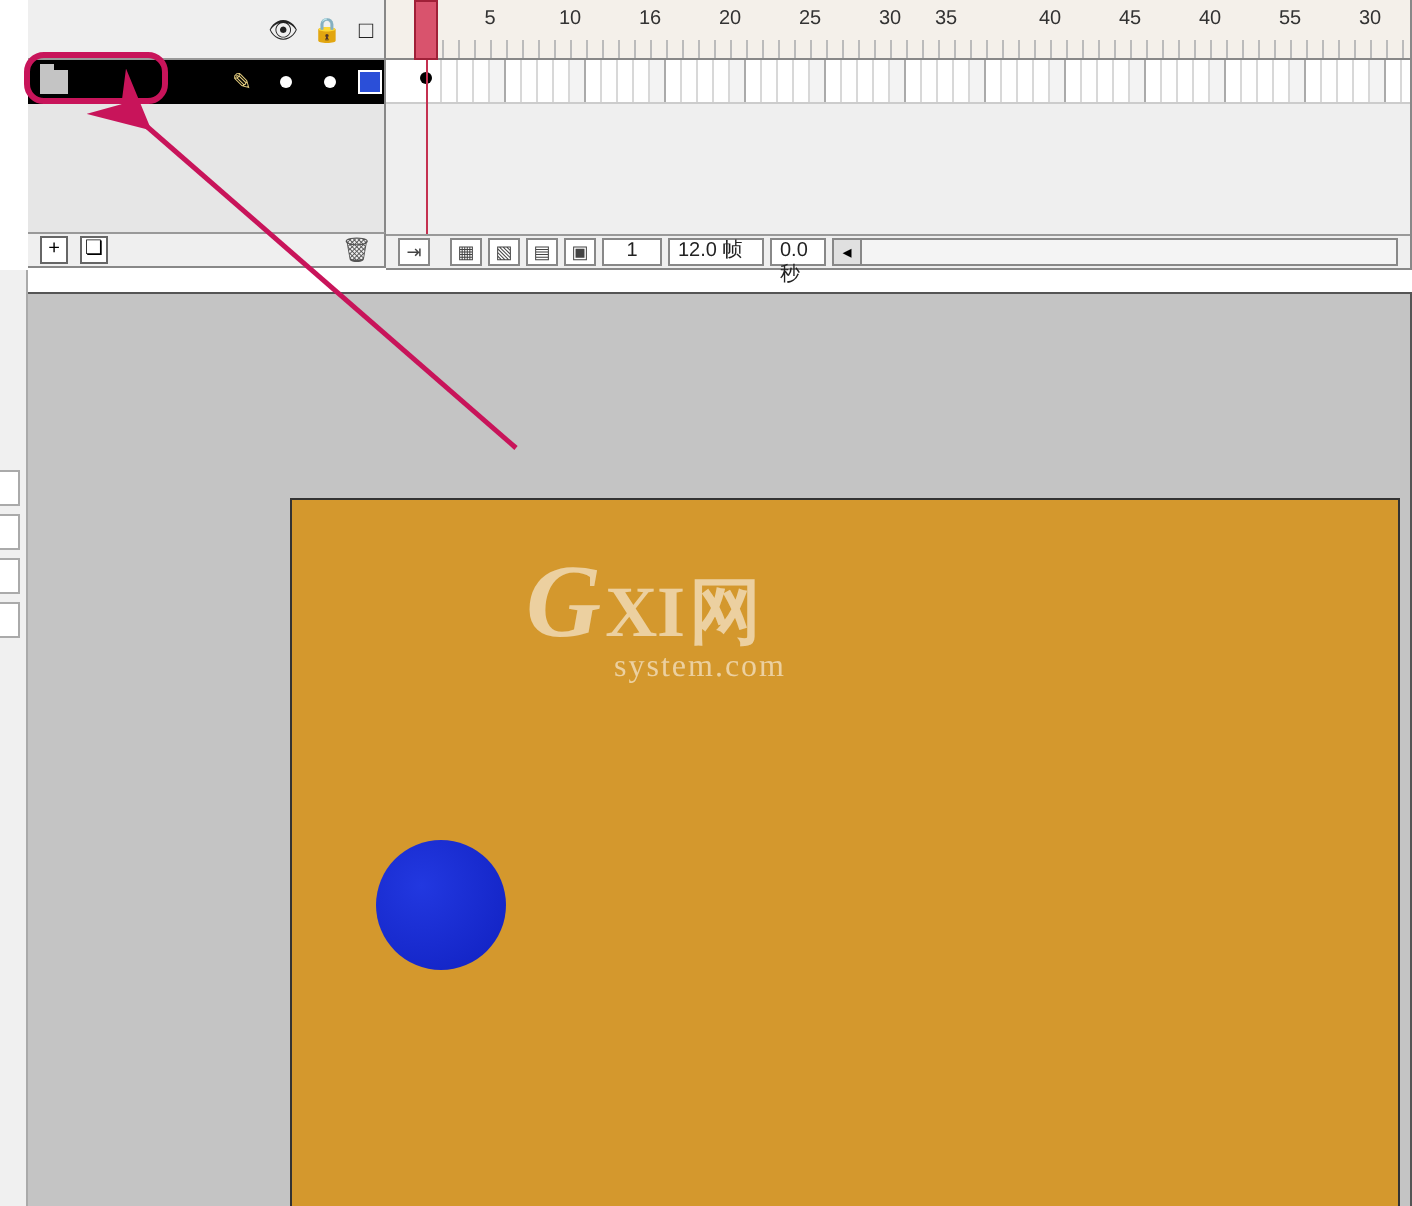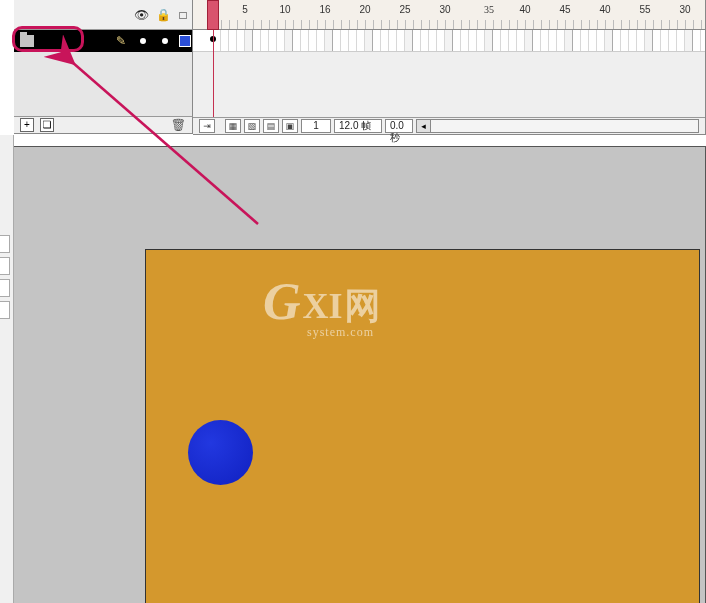--- a/index.html
+++ b/index.html
@@ -312,21 +312,21 @@
     margin-left: 2px;
   }
   .watermark .cn {
     font-size: 36px;
     font-weight: bold;
     font-family: "SimHei","Microsoft YaHei",sans-serif;
     margin-left: 2px;
   }
   .watermark .sub {
     display: block;
-    font-size: 12px;
+    font-size: 16px;
     letter-spacing: 1px;
     margin-left: 44px;
     margin-top: -6px;
   }
 
   
   .annotation-box {
     position: absolute;
     border: 3px solid #c8145a;
     border-radius: 10px;
@@ -435,21 +435,21 @@
         <div class="ruler-tick" style="left: 492px; top: 20px; height: 10px;"></div>
         <div class="ruler-tick" style="left: 500px; top: 20px; height: 10px;"></div>
         <div class="ruler-tick" style="left: 508px; top: 20px; height: 10px;"></div>
         <div class="ruler-label" style="left: 20px;">1</div>
         <div class="ruler-label" style="left: 52px;">5</div>
         <div class="ruler-label" style="left: 92px;">10</div>
         <div class="ruler-label" style="left: 132px;">16</div>
         <div class="ruler-label" style="left: 172px;">20</div>
         <div class="ruler-label" style="left: 212px;">25</div>
         <div class="ruler-label" style="left: 252px;">30</div>
-        <div class="ruler-label" style="left: 296px; font-family: Liberation Serif, serif;">35</div>
+        <div class="ruler-label" style="left: 280px;">35</div>
         <div class="ruler-label" style="left: 332px;">40</div>
         <div class="ruler-label" style="left: 372px;">45</div>
         <div class="ruler-label" style="left: 412px;">40</div>
         <div class="ruler-label" style="left: 452px;">55</div>
         <div class="ruler-label" style="left: 492px;">30</div>
       </div>
 
     <div class="frame-strip" id="frame-strip">
         <div class="frame-cell" style="left: 20px;"></div>
         <div class="frame-cell" style="left: 28px;"></div>

